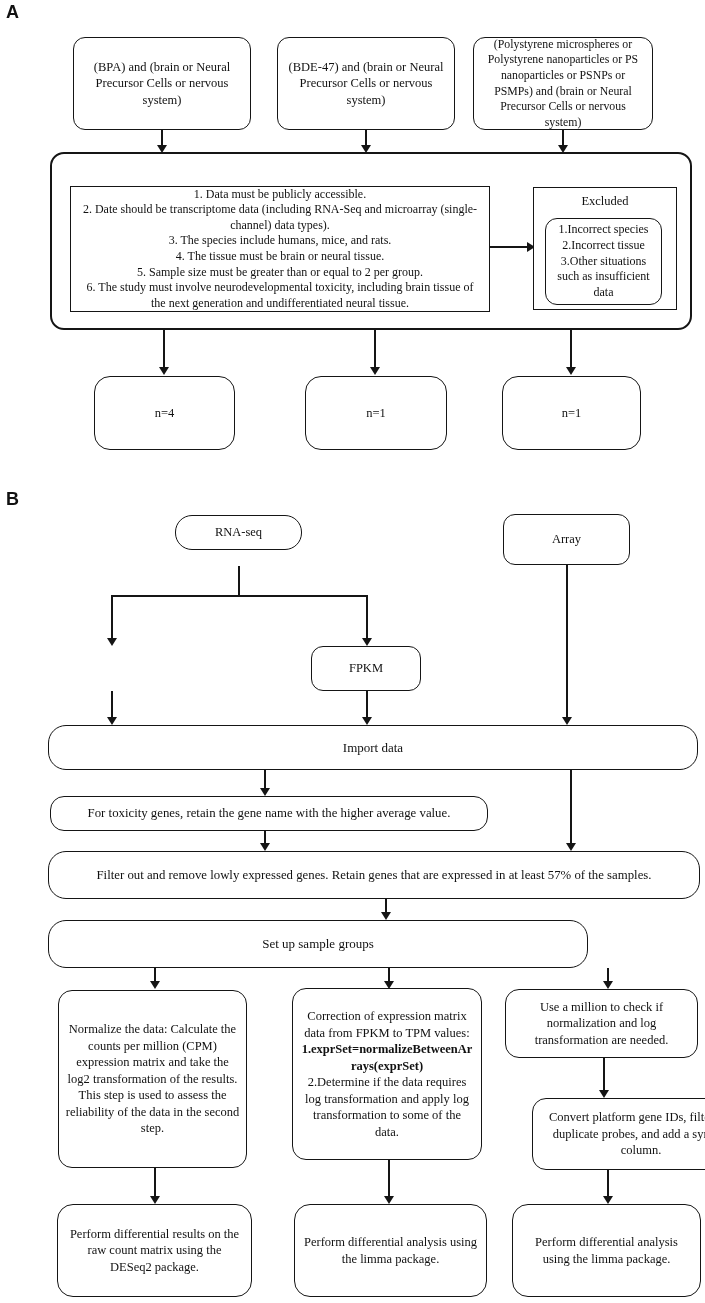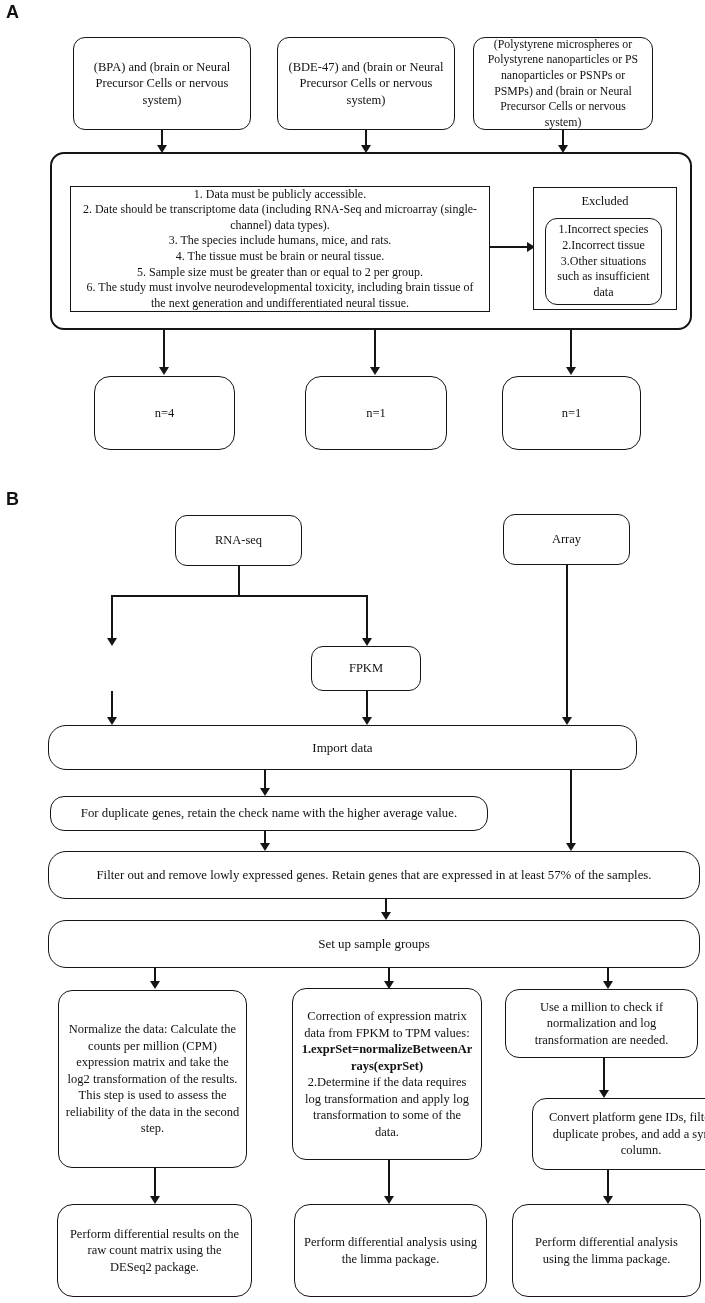--- a/index.html
+++ b/index.html
@@ -87,57 +87,57 @@
   <div class="ah-down" style="left:370px; top:367px;"></div>
   <div class="vline" style="left:570px; top:330px; height:38px;"></div>
   <div class="ah-down" style="left:566px; top:367px;"></div>
 
   <div class="box r16" style="left:94px; top:376px; width:141px; height:74px;">n=4</div>
   <div class="box r16" style="left:305px; top:376px; width:142px; height:74px;">n=1</div>
   <div class="box r16" style="left:502px; top:376px; width:139px; height:74px;">n=1</div>
 
   <div class="panel-label" style="left:6px; top:489px;">B</div>
 
-  <div class="box r12" style="left:175px; top:515px; width:127px; height:51px;">RNA-seq</div>
+  <div class="box r12" style="left:175px; top:515px; width:127px; height:35px;border-radius:17px;">RNA-seq</div>
   <div class="box r12" style="left:503px; top:514px; width:127px; height:51px;">Array</div>
 
   <div class="vline" style="left:238px; top:566px; height:30px;"></div>
   <div class="hline" style="left:111px; top:595px; width:256px;"></div>
   <div class="vline" style="left:111px; top:595px; height:44px;"></div>
   <div class="ah-down" style="left:107px; top:638px;"></div>
   <div class="vline" style="left:366px; top:595px; height:44px;"></div>
   <div class="ah-down" style="left:362px; top:638px;"></div>
 
   <div class="box r12" style="left:311px; top:646px; width:110px; height:45px;">FPKM</div>
 
   <div class="vline" style="left:111px; top:691px; height:27px;"></div>
   <div class="ah-down" style="left:107px; top:717px;"></div>
   <div class="vline" style="left:366px; top:691px; height:27px;"></div>
   <div class="ah-down" style="left:362px; top:717px;"></div>
   <div class="vline" style="left:566px; top:565px; height:153px;"></div>
   <div class="ah-down" style="left:562px; top:717px;"></div>
 
-  <div class="box r18" style="left:48px; top:725px; width:589px; height:45px; font-size:13px;">Import data</div>
+  <div class="box r18" style="left:48px; top:725px; width:650px; height:45px; font-size:13px;">Import data</div>
 
   <div class="vline" style="left:264px; top:770px; height:20px;"></div>
   <div class="ah-down" style="left:260px; top:788px;"></div>
   <div class="vline" style="left:570px; top:770px; height:74px;"></div>
   <div class="ah-down" style="left:566px; top:843px;"></div>
 
-  <div class="box r14" style="left:50px; top:796px; width:438px; height:35px; font-size:12.8px;">For duplicate genes, retain the check name with the higher average value.</div>
+  <div class="box r14" style="left:50px; top:796px; width:438px; height:35px; font-size:12.8px;">For toxicity genes, retain the gene name with the higher average value.</div>
 
   <div class="vline" style="left:264px; top:831px; height:13px;"></div>
   <div class="ah-down" style="left:260px; top:843px;"></div>
 
   <div class="box r18" style="left:48px; top:851px; width:652px; height:48px; font-size:12.8px;">Filter out and remove lowly expressed genes. Retain genes that are expressed in at least 57% of the samples.</div>
 
   <div class="vline" style="left:385px; top:899px; height:14px;"></div>
   <div class="ah-down" style="left:381px; top:912px;"></div>
 
-  <div class="box r18" style="left:48px; top:920px; width:652px; height:48px; font-size:13px;">Set up sample groups</div>
+  <div class="box r18" style="left:48px; top:920px; width:540px; height:48px; font-size:13px;">Set up sample groups</div>
 
   <div class="vline" style="left:154px; top:968px; height:14px;"></div>
   <div class="ah-down" style="left:150px; top:981px;"></div>
   <div class="vline" style="left:388px; top:968px; height:14px;"></div>
   <div class="ah-down" style="left:384px; top:981px;"></div>
   <div class="vline" style="left:607px; top:968px; height:14px;"></div>
   <div class="ah-down" style="left:603px; top:981px;"></div>
 
   <div class="box r14" style="left:58px; top:990px; width:189px; height:178px; padding:6px 5px;">Normalize the data: Calculate the counts per million (CPM) expression matrix and take the log2 transformation of the results. This step is used to assess the reliability of the data in the second step.</div>
 

